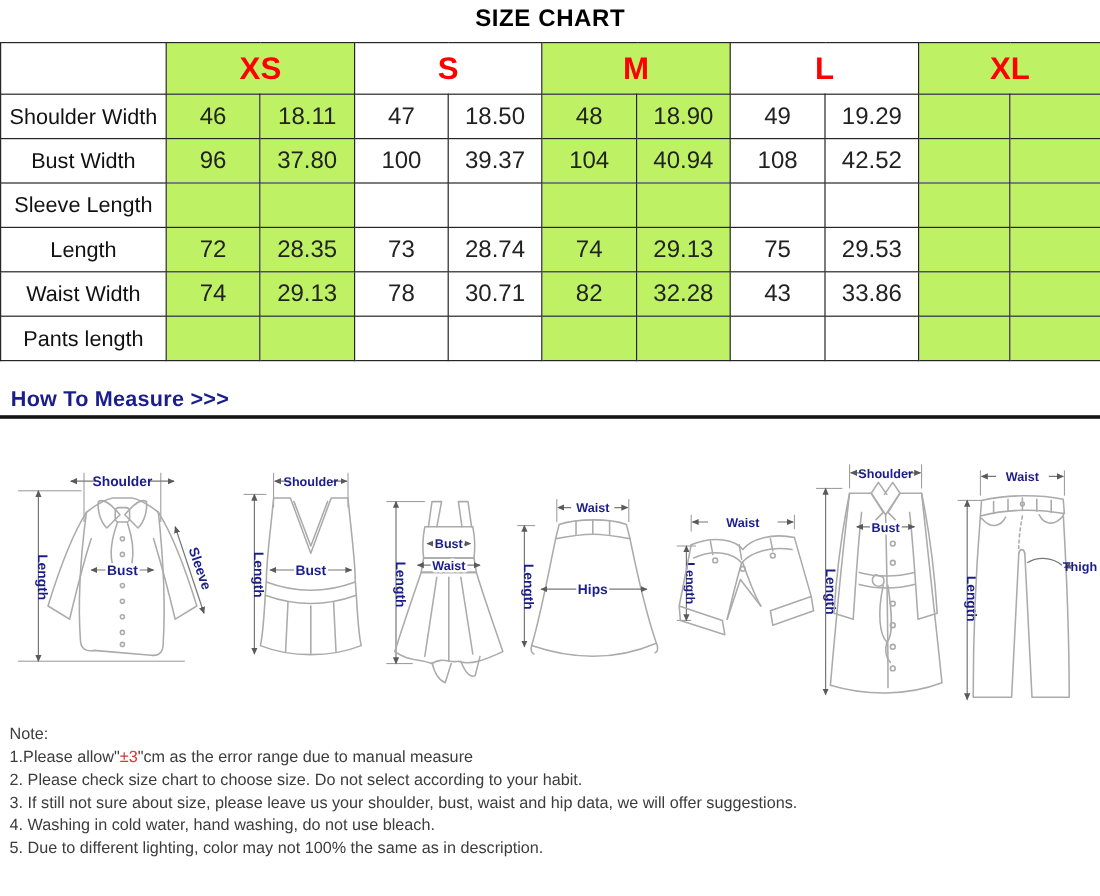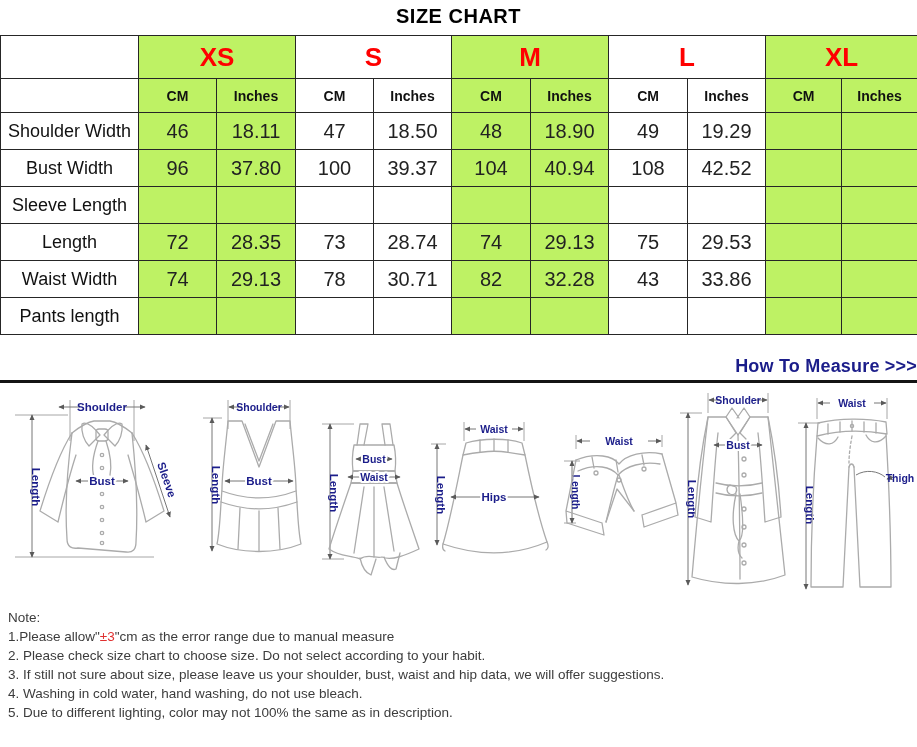--- a/index.html
+++ b/index.html
@@ -17,24 +17,24 @@
   table.sizechart td,table.sizechart th{
     border:1px solid #262626;text-align:center;vertical-align:middle;
     padding:0;overflow:hidden;white-space:nowrap;
   }
   .size{height:42px;font-size:26px;font-weight:bold;color:#ff0000;}
   .unit{height:33px;font-size:14px;font-weight:bold;color:#111;}
   td.rowlabel{height:36px;font-size:18px;color:#111;background:#fff;font-weight:normal;}
   td.val{font-size:20px;color:#222;}
   .shaded{background:#bef264;}
   .measure-heading{
-    margin:21px 0 0 9px;font-size:18px;font-weight:bold;color:#1b1d8a;letter-spacing:.2px;text-align:right;
+    margin:21px 0 0 9px;font-size:18px;font-weight:bold;color:#1b1d8a;letter-spacing:.2px;
   }
   .rule{border-top:3px solid #141414;margin-top:3px;width:917px;}
-  .figures{position:relative;width:917px;height:219px;}
+  .figures{position:relative;width:917px;height:219px;margin-top:28px;}
   .fig{position:absolute;}
   .figures svg text{
     font-family:"Liberation Sans",sans-serif;font-weight:bold;fill:#1b1d8a;font-size:11.5px;
   }
   .figures svg text.sm{font-size:10.5px;}
   .halo{paint-order:stroke;stroke:#ffffff;stroke-width:4px;stroke-linejoin:round;}
   .art{fill:none;stroke:#ababab;stroke-width:1.3;stroke-linecap:round;stroke-linejoin:round;}
   .dim{fill:none;stroke:#777777;stroke-width:1;}
   .tick{fill:none;stroke:#909090;stroke-width:.8;}
   .dash{stroke-dasharray:2.5,2.5;}
@@ -69,33 +69,20 @@
       <col style="width:76px">
   </colgroup>
   <thead>
     <tr>
       <td class="size"></td>
       <th colspan="2" class="size shaded">XS</th>
       <th colspan="2" class="size">S</th>
       <th colspan="2" class="size shaded">M</th>
       <th colspan="2" class="size">L</th>
       <th colspan="2" class="size shaded">XL</th>
-    </tr>
-    <tr>
-      <td class="unit"></td>
-      <td class="unit shaded">CM</td>
-      <td class="unit shaded">Inches</td>
-      <td class="unit">CM</td>
-      <td class="unit">Inches</td>
-      <td class="unit shaded">CM</td>
-      <td class="unit shaded">Inches</td>
-      <td class="unit">CM</td>
-      <td class="unit">Inches</td>
-      <td class="unit shaded">CM</td>
-      <td class="unit shaded">Inches</td>
     </tr>
   </thead>
   <tbody>
       <tr>
         <td class="rowlabel">Shoulder Width</td>
         <td class="val shaded">46</td>
         <td class="val shaded">18.11</td>
         <td class="val">47</td>
         <td class="val">18.50</td>
         <td class="val shaded">48</td>

